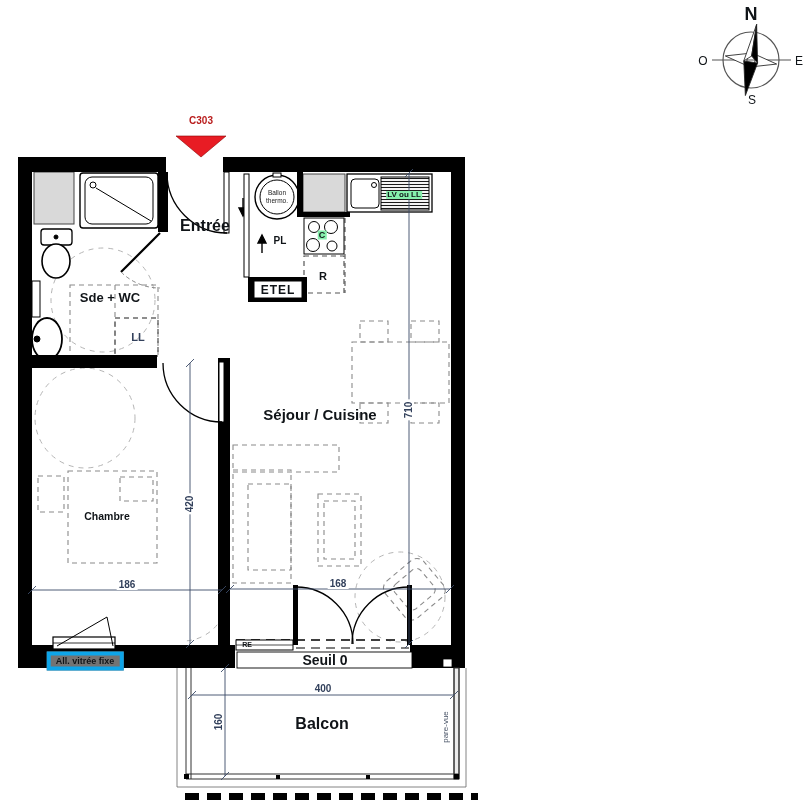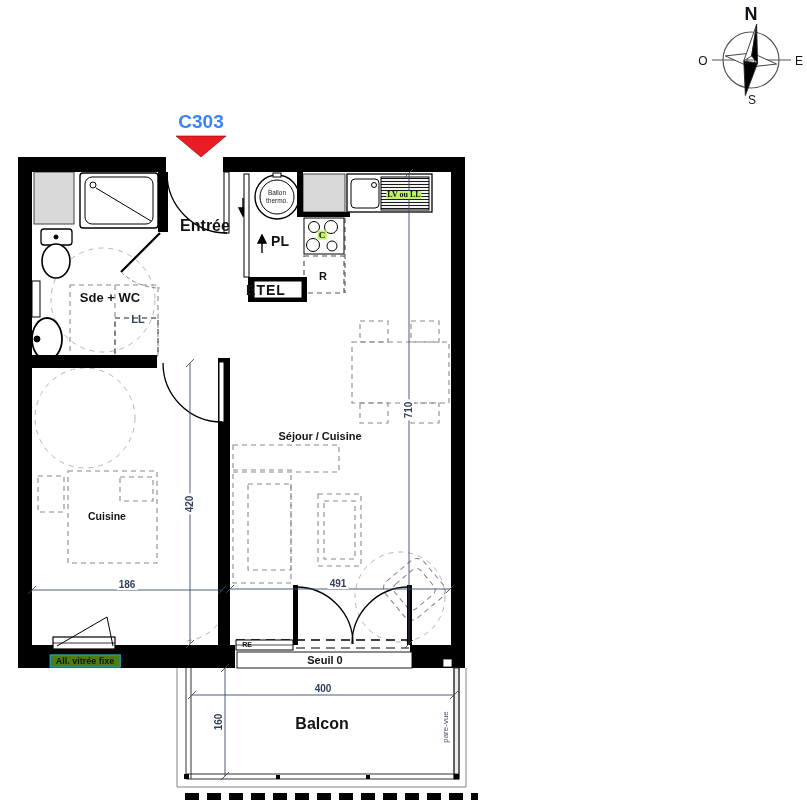--- a/index.html
+++ b/index.html
@@ -3,23 +3,23 @@
 <meta charset="utf-8">
 <style>
   html,body{margin:0;padding:0;background:#fff;}
   .plan{position:relative;width:807px;height:800px;background:#fff;overflow:hidden;
         font-family:"Liberation Sans", sans-serif;}
   .plan svg{position:absolute;left:0;top:0;}
   .lbl{position:absolute;transform:translate(-50%,-50%);font-weight:bold;color:#101418;
        white-space:nowrap;line-height:1;}
   .dim{color:#33415c;background:#fff;padding:0 2px;font-size:10px;font-weight:bold;}
   .rot{transform:translate(-50%,-50%) rotate(-90deg);}
-  .boxed{border:1px solid #0ea5e9;background:#4d7c0f;padding:1px 5px;}
+  .boxed{border:4px solid #0ea5e9;background:#737373;padding:1px 5px;}
   .tiny{font-size:6.5px;font-weight:normal;color:#222;}
-  .whitebg{background:#bef264;padding:0 1px;font-family:Liberation Serif, serif;}
+  .whitebg{background:#86efac;padding:0 1px;}
 </style>
 </head>
 <body>
 
 <div class="plan">
 
 <svg width="807" height="800" viewBox="0 0 807 800">
   <defs>
     <pattern id="hatch" width="4" height="3" patternUnits="userSpaceOnUse">
       <rect width="4" height="3" fill="#fff"></rect>
@@ -233,47 +233,47 @@
       <polygon points="777,60 755,54 755,66" fill="#fff"></polygon>
       <polygon points="751,24 744,62 751,56" fill="#fff"></polygon>
       <polygon points="751,24 758,62 751,56" fill="#000"></polygon>
       <polygon points="751,96 744,62 758,62" fill="#000"></polygon>
     </g>
   </g>
 
   <polygon points="176,136 226,136 201,157" fill="#e81c24" stroke="#8b0000" stroke-width="0.6"></polygon>
 </svg>
 
-<div class="lbl" style="left:201px;top:121px;font-size:19px;color:#3b82f6">C303</div>
+<div class="lbl" style="left:201px;top:121px;font-size:10px;color:#b91c1c">C303</div>
 
 <div class="lbl" style="left:751px;top:14px;font-size:18px">N</div>
 <div class="lbl" style="left:703px;top:61px;font-size:12px;font-weight:normal">O</div>
 <div class="lbl" style="left:799px;top:61px;font-size:12px;font-weight:normal">E</div>
 <div class="lbl" style="left:752px;top:100px;font-size:12px;font-weight:normal">S</div>
 
 <div class="lbl" style="left:205px;top:226px;font-size:16px">Entrée</div>
 <div class="lbl" style="left:110px;top:297px;font-size:13px">Sde + WC</div>
-<div class="lbl" style="left:107px;top:516px;font-size:10.5px">Cuisine</div>
-<div class="lbl" style="left:320px;top:436px;font-size:11px">Séjour / Cuisine</div>
+<div class="lbl" style="left:107px;top:516px;font-size:10.5px">Chambre</div>
+<div class="lbl" style="left:320px;top:414px;font-size:15px">Séjour / Cuisine</div>
 <div class="lbl" style="left:322px;top:724px;font-size:16px">Balcon</div>
 
-<div class="lbl" style="left:280px;top:241px;font-size:14px">PL</div>
-<div class="lbl" style="left:266px;top:290px;font-size:14px;letter-spacing:1px">ETEL</div>
-<div class="lbl" style="left:138px;top:319px;font-size:11px;color:#33415c">LL</div>
+<div class="lbl" style="left:280px;top:241px;font-size:10px">PL</div>
+<div class="lbl" style="left:278px;top:290px;font-size:12px;letter-spacing:1px">ETEL</div>
+<div class="lbl" style="left:138px;top:337px;font-size:11px;color:#33415c">LL</div>
 <div class="lbl whitebg" style="left:404px;top:195px;font-size:8px">LV ou LL</div>
 <div class="lbl" style="left:323px;top:276px;font-size:11px">R</div>
 <div class="lbl whitebg" style="left:322px;top:235px;font-size:9px">C</div>
 <div class="lbl tiny" style="left:277px;top:193px">Ballon</div>
 <div class="lbl tiny" style="left:277px;top:201px">thermo.</div>
 <div class="lbl" style="left:247px;top:644px;font-size:7px">RE</div>
 
 <div class="lbl boxed" style="left:85px;top:661px;font-size:9px">All. vitrée fixe</div>
-<div class="lbl" style="left:325px;top:660px;font-size:11px">Seuil 0</div>
+<div class="lbl" style="left:325px;top:660px;font-size:14px">Seuil 0</div>
 <div class="lbl rot" style="left:446px;top:727px;font-size:8px;font-weight:normal;color:#4a5568">pare-vue</div>
 
 <div class="lbl dim" style="left:127px;top:585px">186</div>
 <div class="lbl dim rot" style="left:190px;top:504px">420</div>
-<div class="lbl dim" style="left:338px;top:584px">491</div>
+<div class="lbl dim" style="left:338px;top:584px">168</div>
 <div class="lbl dim rot" style="left:409px;top:410px">710</div>
 <div class="lbl dim" style="left:323px;top:689px">400</div>
 <div class="lbl dim rot" style="left:219px;top:722px">160</div>
 
 </div>
 
 </body></html>

